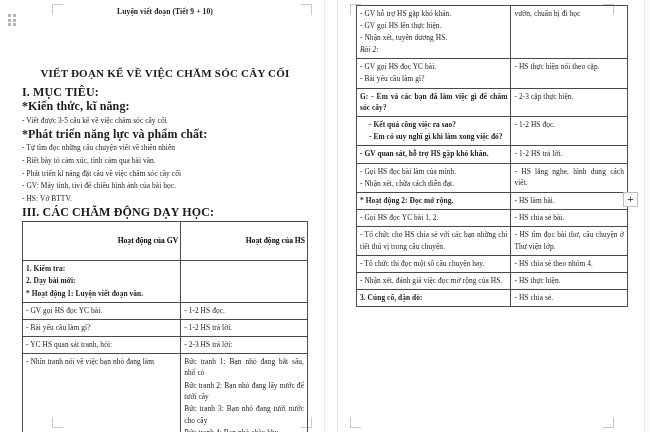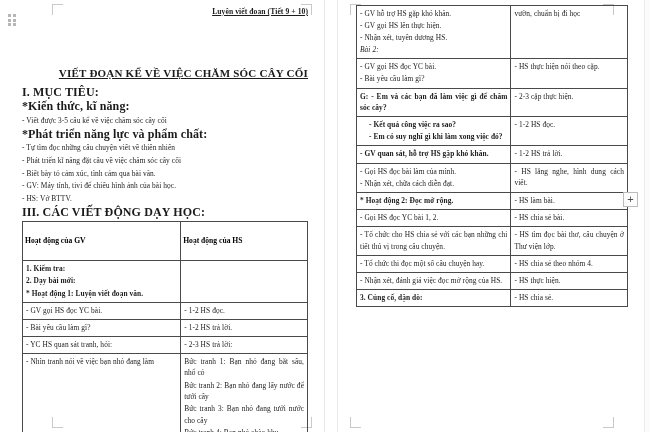--- a/index.html
+++ b/index.html
@@ -69,41 +69,41 @@
   
   .t {
     font-size: 7.4px;
     line-height: 11.6px;
     color: #1b1b1b;
     margin: 0 0 1.2px 0;
     letter-spacing: 0.01em;
   }
   .b  { font-weight: 700; }
   .i  { font-style: italic; }
-  .ctr { text-align: right; text-decoration: underline; }
+  .ctr { text-align: center; }
   .just { text-align: justify; text-justify: inter-word; }
   .title-main { font-size: 7.6px; font-weight: 700; line-height: 13px; margin-bottom: 3px; }
   .title-sub  { font-size: 11px; font-weight: 700; line-height: 15px; letter-spacing: .02em; margin-bottom: 5px; margin-top: 48px; }
   .head { font-size: 12px; font-weight: 700; line-height: 13.4px; margin: 0 0 1px 0; }
   .ind  { padding-left: 9px; }
 
   
   table.lesson {
     width: 100%;
     border-collapse: collapse;
     table-layout: fixed;
     margin-top: 2px;
   }
   table.lesson th, table.lesson td {
     border: 1px solid #4a4a4a;
     vertical-align: top;
     padding: 2px 3px 2px 3px;
   }
   table.lesson th {
-    text-align: left;
+    text-align: right;
     font-size: 7.6px;
     font-weight: 700;
     line-height: 12px;
     padding: 13px 2px;
   }
   table.lesson td { font-size: 7.4px; line-height: 11.6px; }
   td .t { margin-bottom: 0.5px; }
   .col-gv { width: 55.5%; }
   .col-hs { width: 44.5%; }
   .page-right .col-gv { width: 57%; }
@@ -169,25 +169,25 @@
 
       <div class="t title-main ctr">Luyện viết đoạn (Tiết 9 + 10)</div>
 
       <div class="t title-sub ctr">VIẾT ĐOẠN KỂ VỀ VIỆC CHĂM SÓC CÂY CỐI</div>
 
       <div class="t head">I. MỤC TIÊU:</div>
       <div class="t head">*Kiến thức, kĩ năng:</div>
       <div class="t">- Viết được 3-5 câu kể về việc chăm sóc cây cối</div>
       <div class="t head">*Phát triển năng lực và phẩm chất:</div>
       <div class="t">- Tự tìm đọc những câu chuyện viết về thiên nhiên</div>
+      <div class="t">- Biết bày tỏ cảm xúc, tình cảm qua bài văn.</div>
       <div class="t">- Phát triển kĩ năng đặt câu về việc chăm sóc cây cối</div>
-      <div class="t">- Biết bày tỏ cảm xúc, tình cảm qua bài văn.</div>
       <div class="t">- GV: Máy tính, tivi để chiếu hình ảnh của bài học.</div>
       <div class="t">- HS: Vở BTTV.</div>
-      <div class="t head">III. CÁC VIẾT ĐỘNG DẠY HỌC:</div>
+      <div class="t head">III. CÁC CHĂM ĐỘNG DẠY HỌC:</div>
 
       <table class="lesson">
         <colgroup>
             <col class="col-gv">
             <col class="col-hs">
           </colgroup>
         <thead>
           <tr>
             <th>Hoạt động của GV</th>
             <th>Hoạt động của HS</th>

